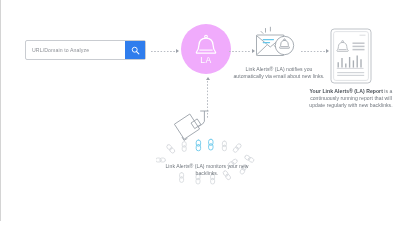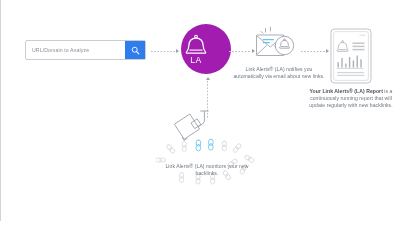--- a/index.html
+++ b/index.html
@@ -87,22 +87,22 @@
     width:1px;flex:1;
     background-image:linear-gradient(to bottom,#b9bdc4 0 1.6px, transparent 1.6px 3.2px);
     background-size:1px 3.2px;
     background-repeat:repeat-y;
   }
 
   
   .hub{
     position:absolute;left:180px;top:24px;
     width:50px;height:50px;border-radius:50%;
-    background:#a21caf;
-    display:flex;align-items:center;justify-content:flex-start;
+    background:#f0abfc;
+    display:flex;align-items:center;justify-content:center;
   }
   .hub svg{display:block;}
 
   
   .icon-email{position:absolute;left:252px;top:26px;width:48px;height:38px;}
   .icon-report{position:absolute;left:327px;top:27px;width:46px;height:58px;}
   .icon-camera{position:absolute;left:168px;top:108px;width:50px;height:46px;}
   .icon-links{position:absolute;left:155px;top:138px;width:100px;height:48px;}
   .icon-email svg,.icon-report svg,.icon-camera svg,.icon-links svg{display:block;}
 

